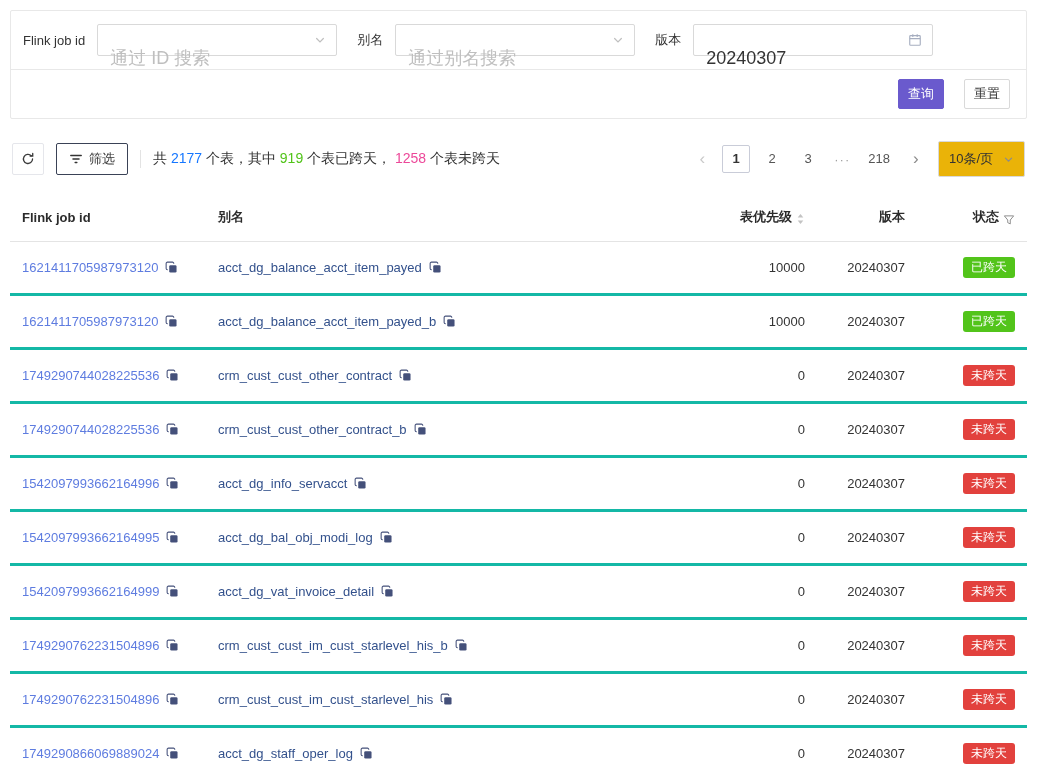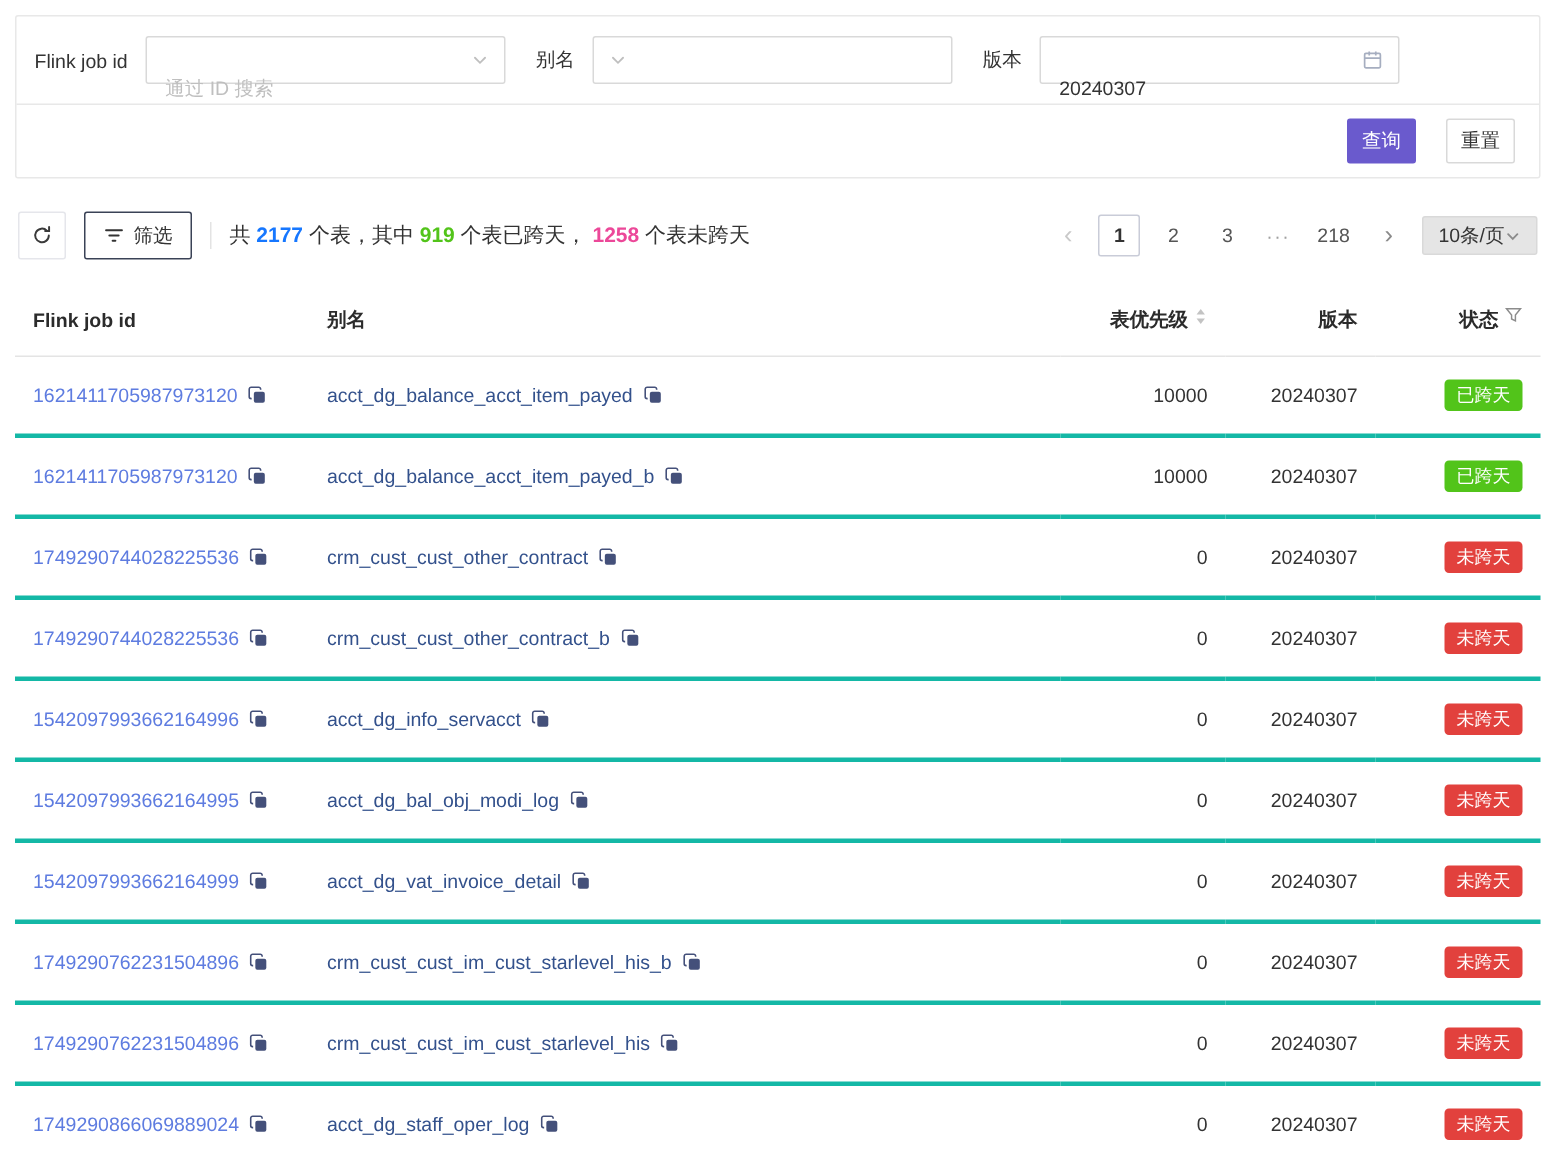--- a/index.html
+++ b/index.html
@@ -20,56 +20,56 @@
   }
   .page{padding:10px;}
   
   .filter-card{border:1px solid var(--border); border-radius:2px;}
   .card-title-row{padding:9px 12px; border-bottom:1px solid var(--border); font-size:13px; color:#333;}
   .filter-row{display:flex; align-items:center; padding:13px 12px; border-bottom:1px solid var(--border);}
   .filter-group{display:flex; align-items:center; margin-right:20px;}
   .filter-label{margin-right:12px; color:#333; white-space:nowrap;}
   .select-box{width:240px; height:32px; border:1px solid var(--input-border); border-radius:2px;
     display:flex; align-items:center; padding:0 10px; background:#fff;}
-  .select-box input{border:none; outline:none; flex:1; min-width:0; font-size:13px; color:#333;
+  .select-box input{border:none; outline:none; flex:1; min-width:0; font-size:18px; color:#333;
     font-family:"Liberation Sans","DejaVu Sans",sans-serif; background:transparent;margin-top:36px;}
   .select-box input::placeholder{color:#bfbfbf;}
   .action-row{display:flex; justify-content:flex-end; align-items:center; padding:9px 16px; gap:20px;}
   .btn{height:30px; padding:0 9px; font-size:13px; border-radius:2px; cursor:pointer;
     font-family:Liberation Sans, sans-serif;}
   .btn-primary{background:var(--primary); color:#fff; border:1px solid var(--primary);}
   .btn-default{background:#fff; color:#333; border:1px solid var(--input-border);}
   
   .toolbar{display:flex; align-items:center; margin-top:22px; margin-bottom:16px; gap:12px; padding:0 2px;}
   .icon-btn{width:32px; height:32px; border:1px solid #e5e6eb; border-radius:2px; background:#fff;
     display:flex; align-items:center; justify-content:center; cursor:pointer;}
   .filter-toggle{height:32px; padding:0 12px; border:1px solid #3a4256; border-radius:2px; background:#fff;
     display:flex; align-items:center; gap:6px; font-size:13px; color:#333; cursor:pointer;}
   .v-divider{width:1px; height:18px; background:#e3e3e3;}
   .summary{font-size:14px; white-space:nowrap;}
-  .summary .num{font-weight:bold;}
+  .summary .num{font-weight:normal;}
   .c-blue{color:var(--blue);} .c-green{color:var(--green);margin-top:44px;} .c-red{color:#ec4899;}
   .toolbar-right{margin-left:auto; display:flex; align-items:center; gap:10px;}
   
   .pagination{display:flex; align-items:center; gap:8px;}
   .page-arrow{width:24px; text-align:center; font-size:17px; color:#c9c9c9; cursor:pointer; user-select:none; line-height:28px;}
   .page-arrow.next{color:#8a8a8a;}
   .page-item{min-width:28px; height:28px; line-height:26px; padding:0 5px; text-align:center; font-size:13px;
     color:#555; border:1px solid transparent; border-radius:2px; cursor:pointer;}
   .page-item.active{border-color:#c9ccd8; color:#333; font-weight:bold;}
   .page-ellipsis{color:#a0a0a0; min-width:24px; text-align:center; letter-spacing:1px;}
-  .page-size{height:26px; border:1px solid var(--input-border); border-radius:2px; background:#e5e5e5;
-    display:flex; align-items:center; padding:0 10px; font-size:13px; color:#333; cursor:pointer;}
+  .page-size{height:36px; border:1px solid var(--input-border); border-radius:2px; background:#eab308;
+    display:flex; align-items:center; gap:10px; padding:0 10px; font-size:13px; color:#333; cursor:pointer;}
   
   table{width:100%; border-collapse:collapse; table-layout:fixed;}
   col.c-id{width:196px;} col.c-alias{width:auto;} col.c-priority{width:110px;} col.c-version{width:100px;} col.c-status{width:110px;}
   th,td{padding:15px 12px; border-bottom:3px solid #14b8a6; font-size:13px; text-align:left; overflow:hidden; white-space:nowrap;}
   th{color:#2b2b2b; font-weight:bold; border-bottom:1px solid #e4e4e4;}
   .num{text-align:right;}
-  .th-flex{display:inline-flex; align-items:flex-start; gap:4px;}
+  .th-flex{display:inline-flex; align-items:flex-end; gap:4px;}
   .cell-flex{display:flex; align-items:center; gap:7px;}
   a.link-light{color:var(--link-light); text-decoration:none; cursor:pointer;}
   a.link-dark{color:var(--link-dark); text-decoration:none; cursor:pointer;}
   .copy-icon{display:inline-flex; cursor:pointer; flex:0 0 auto;}
   .badge{display:inline-block; padding:3px 8px; border-radius:3px; color:#fff; font-size:12px; line-height:15px;}
   .badge-green{background:var(--green);}
   .badge-red{background:var(--red);}
 </style>
 </head>
 <body>
@@ -87,20 +87,21 @@
             <svg width="12" height="12" viewBox="0 0 16 16" fill="none" stroke="#bfbfbf" stroke-width="1.6" stroke-linecap="round">
                 <path d="M3.5 6l4.5 4.5L12.5 6"></path>
               </svg>
           </span>
         </div>
       </div>
 
       <div class="filter-group">
         <span class="filter-label">别名</span>
         <div class="select-box">
+          <input placeholder="通过别名搜索" style="">
           <span style="display:inline-flex;">
             <svg width="12" height="12" viewBox="0 0 16 16" fill="none" stroke="#bfbfbf" stroke-width="1.6" stroke-linecap="round">
                 <path d="M3.5 6l4.5 4.5L12.5 6"></path>
               </svg>
           </span>
         </div>
       </div>
 
       <div class="filter-group">
         <span class="filter-label">版本</span>

